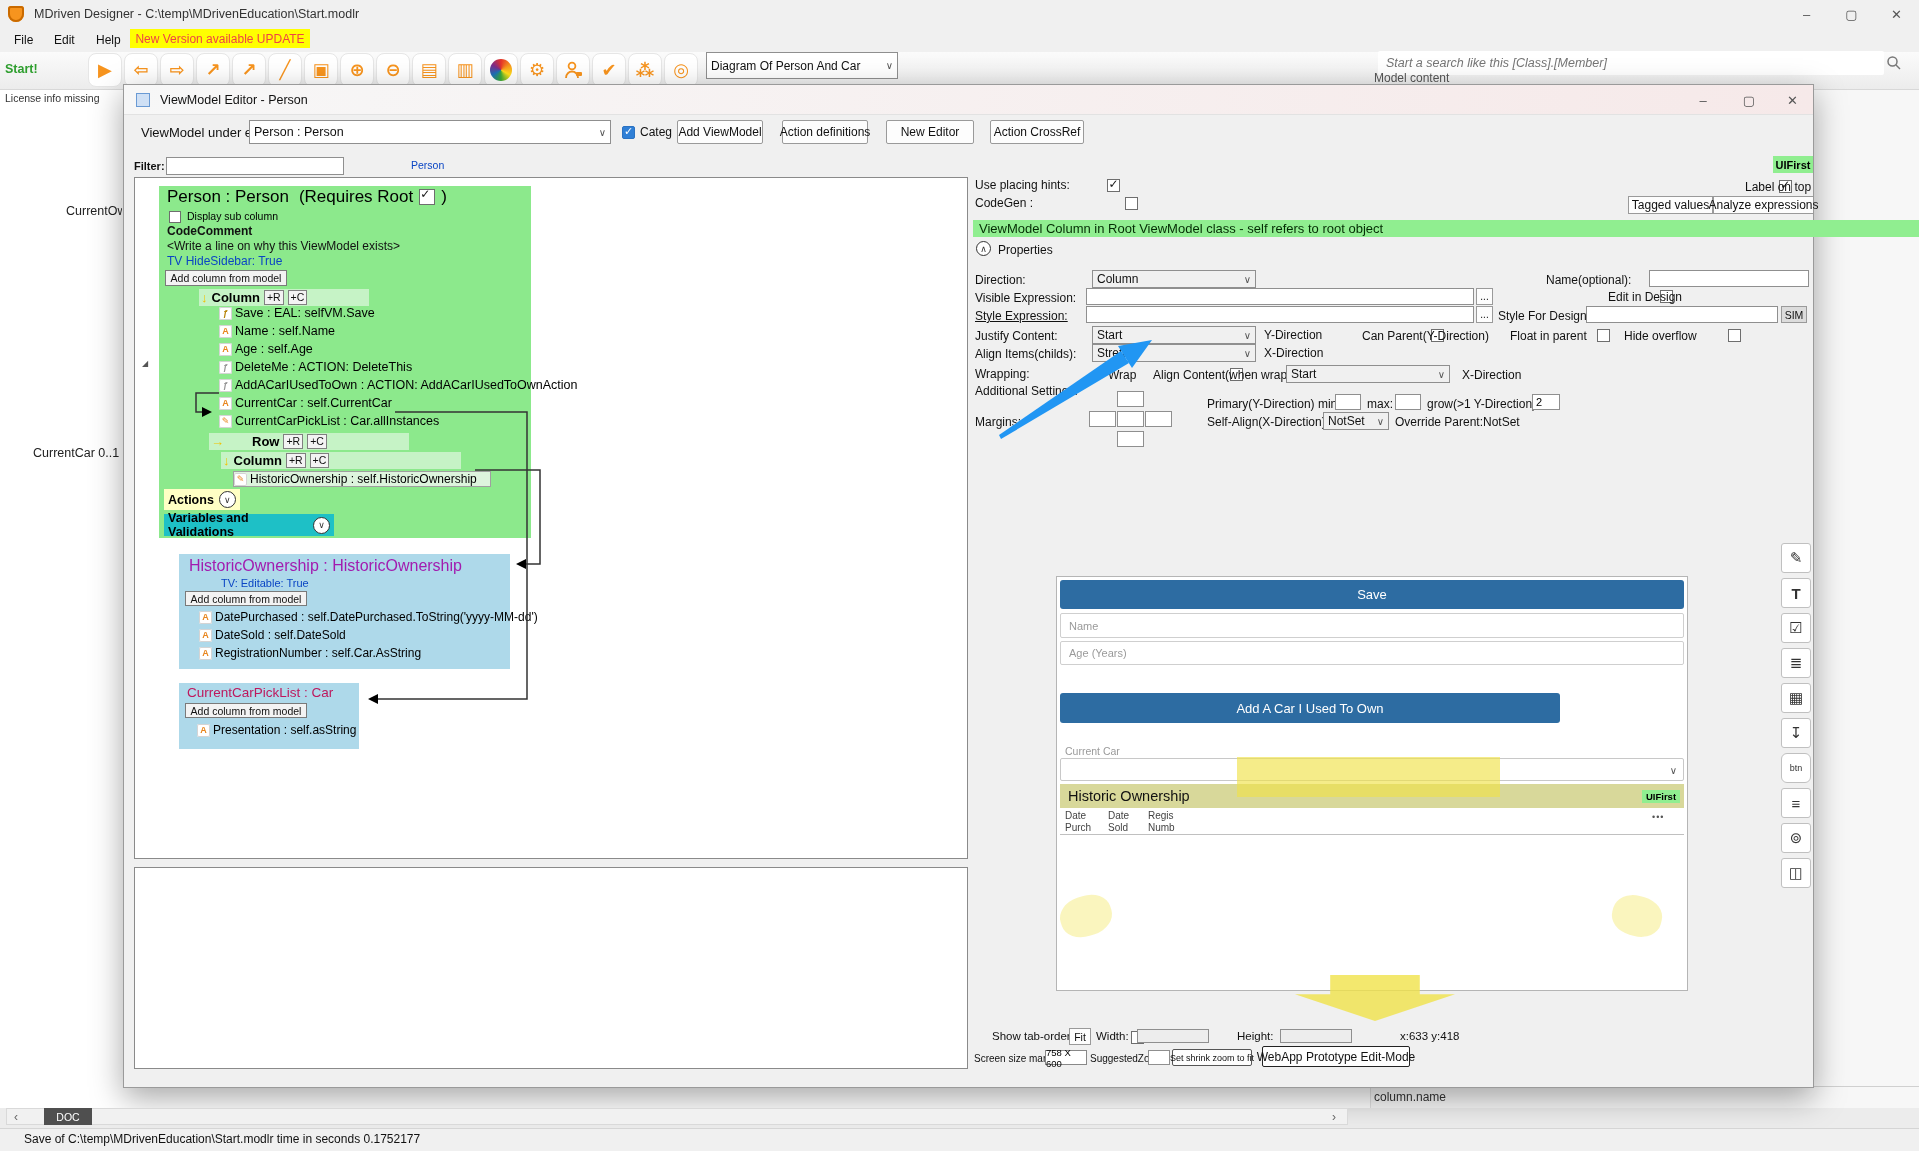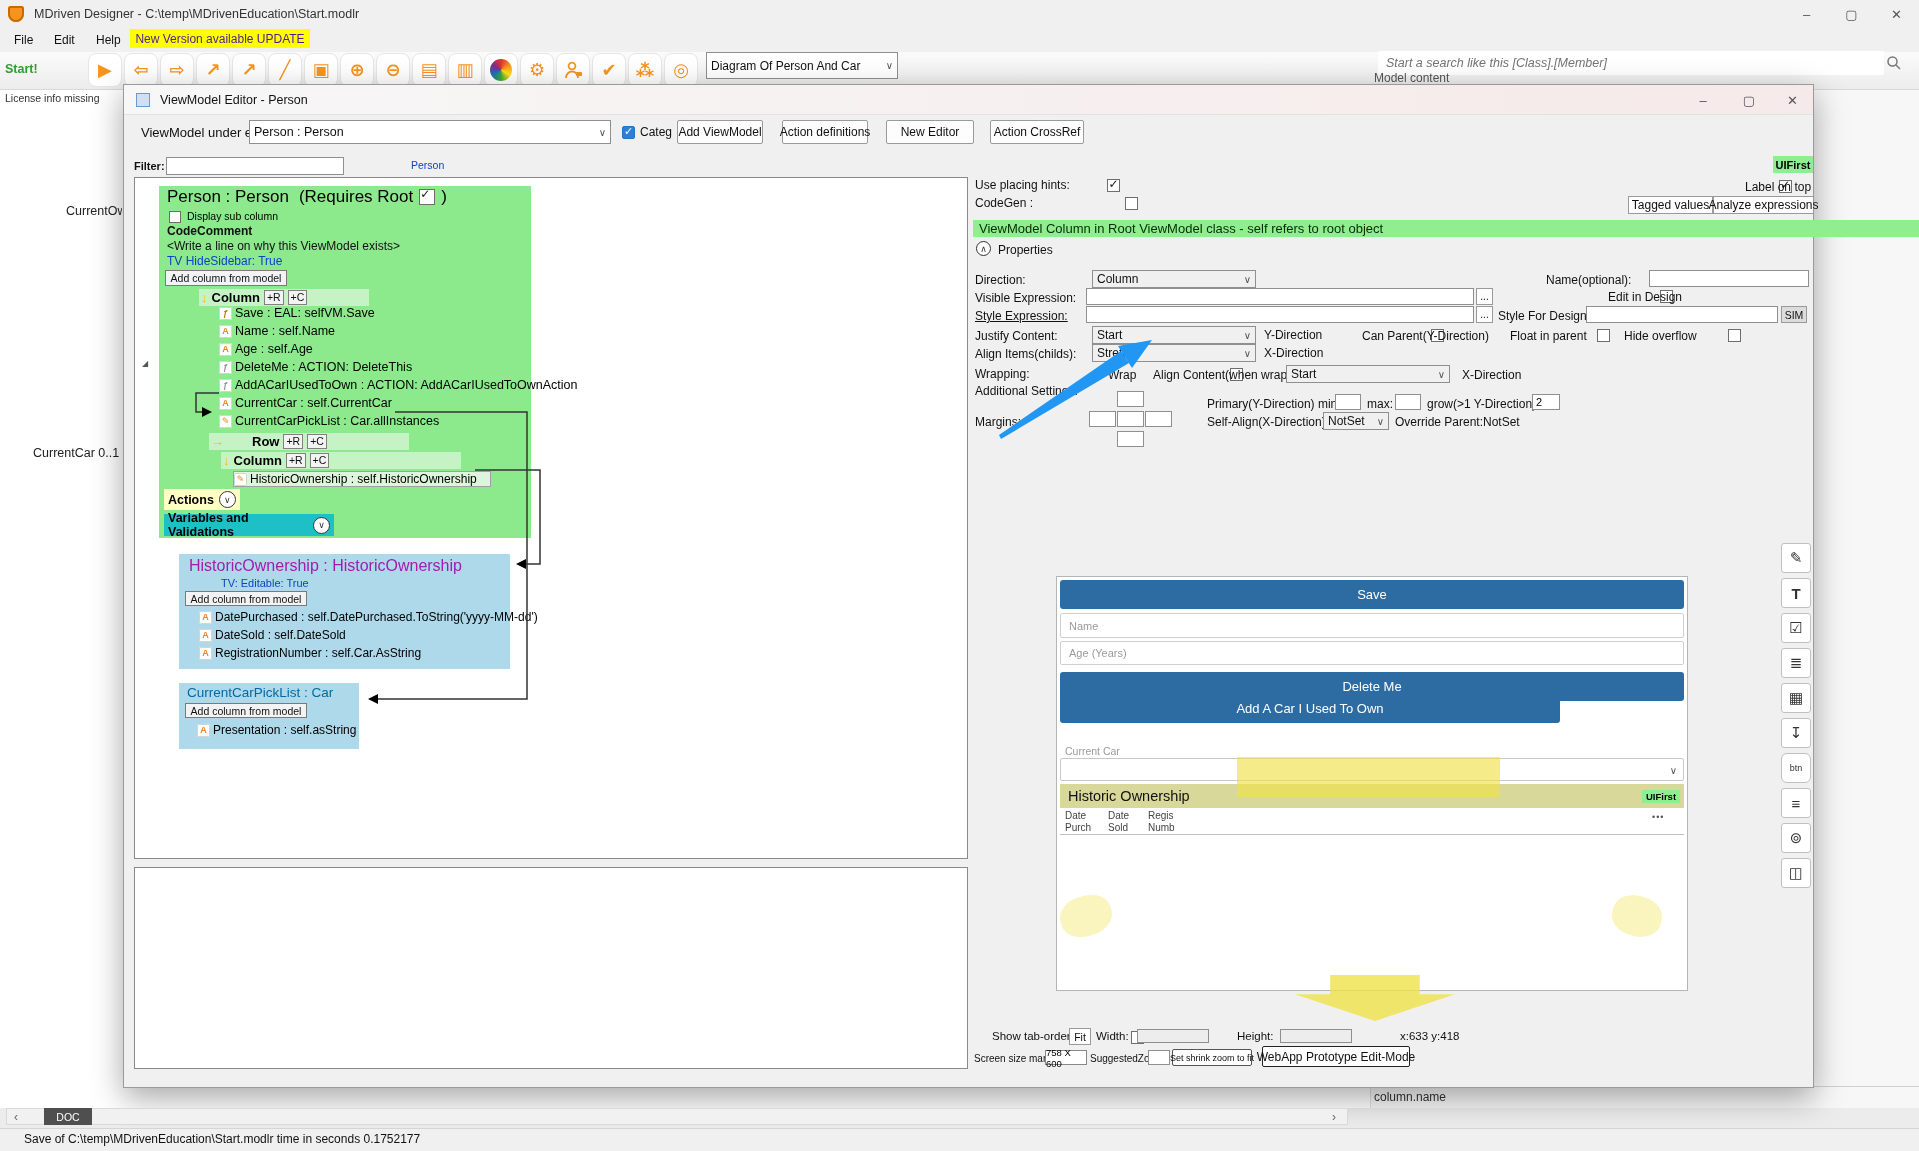--- a/index.html
+++ b/index.html
@@ -46,21 +46,21 @@
   <div class="a" style="left:8px;top:6px;width:16px;height:16px;background:#f7941e;border-radius:3px 3px 8px 8px;box-shadow:inset 0 0 0 2px #c96a00;"></div>
   <div class="a lbl" style="left:34px;top:7px;font-size:12.5px;color:#333;">MDriven Designer - C:\temp\MDrivenEducation\Start.modlr</div>
   <div class="a ctr wbtn" style="left:1784px;top:0;width:45px;height:28px;">–</div>
   <div class="a ctr wbtn" style="left:1829px;top:0;width:45px;height:28px;">▢</div>
   <div class="a ctr wbtn" style="left:1874px;top:0;width:45px;height:28px;">✕</div>
 
   <div class="a" style="left:0;top:28px;width:1919px;height:24px;background:#f0f0f0;"></div>
   <div class="a lbl" style="left:14px;top:33px;">File</div>
   <div class="a lbl" style="left:54px;top:33px;">Edit</div>
   <div class="a lbl" style="left:96px;top:33px;">Help</div>
-  <div class="a ctr" style="left:130px;top:29px;width:180px;height:19px;background:#ffff00;font-size:12px;color:#4c1d95;">New Version available UPDATE</div>
+  <div class="a ctr" style="left:130px;top:29px;width:180px;height:19px;background:#ffff00;font-size:12px;color:#ef4444;">New Version available UPDATE</div>
 
   <div class="a" style="left:0;top:52px;width:1919px;height:38px;background:linear-gradient(#fbfbfb,#ececec);border-bottom:1px solid #d8d8d8;"></div>
   <div class="a" style="left:5px;top:62px;font-size:12.5px;font-weight:700;color:#2e9e2e;">Start!</div>
 
   <div class="a ctr tbtn" style="left:88px;top:53px;">
       <span>▶</span>
     </div>
   <div class="a ctr tbtn" style="left:124px;top:53px;">
       <span>⇦</span>
     </div>
@@ -263,21 +263,21 @@
           <span>DateSold : self.DateSold</span>
         </div>
       <div class="a ti" style="left:20px;top:92px;font-size:12px;">
           <span class="tico">A</span>
           <span>RegistrationNumber : self.Car.AsString</span>
         </div>
     </div>
 
     
     <div class="a" style="left:55px;top:598px;width:180px;height:66px;background:#aed9ea;">
-      <div class="a" style="left:8px;top:2px;font-size:13.5px;color:#0369a1;white-space:nowrap;">CurrentCarPickList : Car</div>
+      <div class="a" style="left:8px;top:2px;font-size:13.5px;color:#be185d;white-space:nowrap;">CurrentCarPickList : Car</div>
       <div class="a addbtn" style="left:6px;top:20px;width:122px;height:15px;">Add column from model</div>
       <div class="a ti" style="left:18px;top:40px;font-size:12px;">
           <span class="tico">A</span>
           <span>Presentation : self.asString</span>
         </div>
     </div>
 
     
     <svg class="a" style="left:10px;top:92px;pointer-events:none;" width="834" height="682">
       <path d="M 85 216 H 62 V 235 H 68" fill="none" stroke="#333" stroke-width="1.5"></path>
@@ -378,21 +378,20 @@
         <span class="ch">∨</span>
       </div>
     <div class="a lbl" style="left:1271px;top:330px;">Override Parent:</div>
     <div class="a lbl" style="left:1359px;top:330px;">NotSet</div>
 
     
     <div class="a" style="left:932px;top:491px;width:632px;height:415px;background:#fff;border:1px solid #b5b5b5;">
       <div class="a bluebtn" style="left:3px;top:3px;width:624px;height:29px;">Save</div>
       <div class="a pvfld" style="left:3px;top:36px;width:624px;height:25px;">Name</div>
       <div class="a pvfld" style="left:3px;top:64px;width:624px;height:24px;">Age (Years)</div>
-      <div class="a bluebtn" style="left:3px;top:95px;width:624px;height:29px;">Delete Me</div>
       <div class="a bluebtn" style="left:3px;top:116px;width:500px;height:30px;">Add A Car I Used To Own</div>
       <div class="a s105 gray" style="left:8px;top:168px;">Current Car</div>
       <div class="a" style="left:3px;top:181px;width:624px;height:23px;border:1px solid #c8c8c8;border-radius:2px;">
         <span class="a ch" style="right:6px;top:6px;">∨</span>
       </div>
       <div class="a flex" style="left:3px;top:207px;width:624px;height:24px;background:#d8d89a;justify-content:space-between;padding:0 4px 0 8px;">
         <span style="font-size:14.5px;color:#111;">Historic Ownership</span>
         <span class="ctr" style="width:38px;height:13px;background:#90ee90;font-size:9.5px;font-weight:700;">UIFirst</span>
       </div>
       <div class="a" style="left:3px;top:231px;width:624px;height:27px;border-bottom:1px solid #c0c0c0;">

